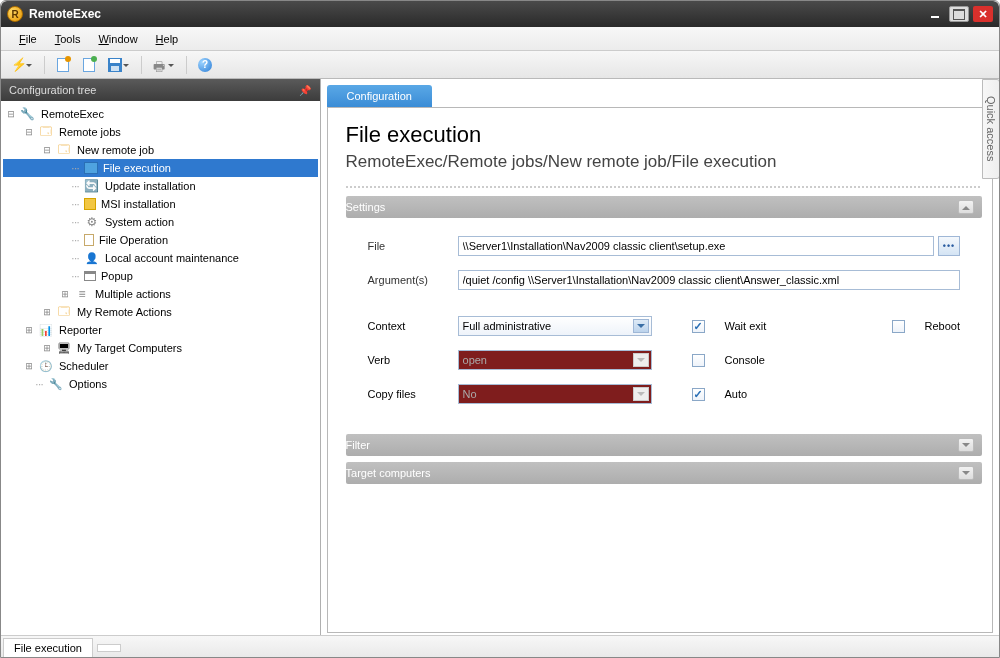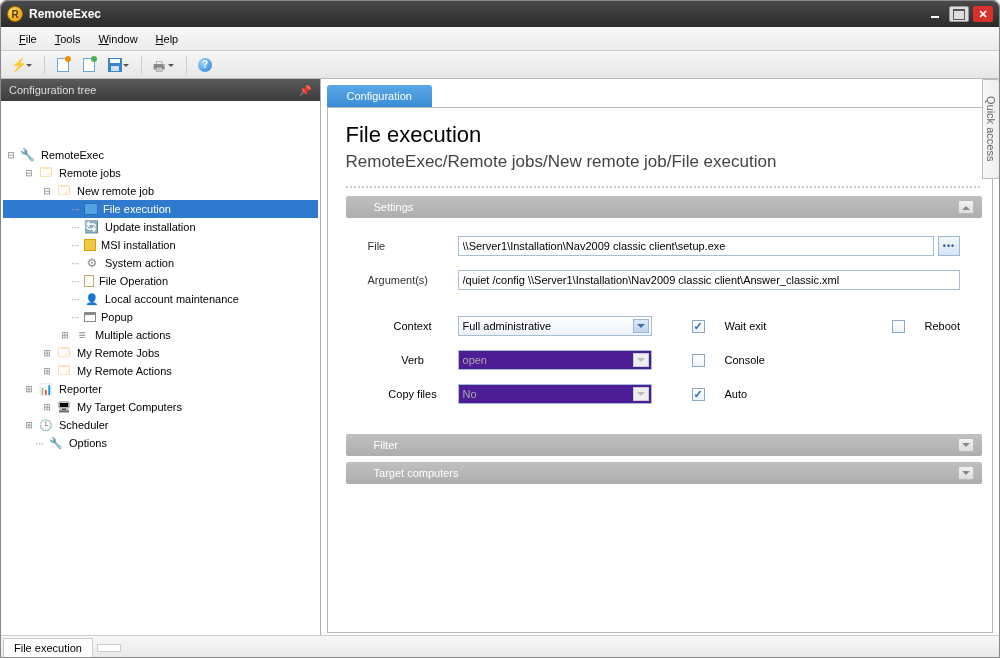--- a/index.html
+++ b/index.html
@@ -36,21 +36,21 @@
 .ico.floppy{background:#3a83c9;width:14px;height:14px;position:relative;}
 .ico.floppy::before{content:"";position:absolute;left:2px;top:1px;right:2px;height:4px;background:#fff;}
 .ico.floppy::after{content:"";position:absolute;left:3px;bottom:1px;width:8px;height:5px;background:#cfe2f3;}
 .ico.printer{color:#888;}
 .ico.printer::before{content:"🖶";font-size:13px;}
 .ico.help{width:14px;height:14px;border-radius:50%;background:radial-gradient(circle at 30% 30%,#9cd3ff,#2b7dd6);color:#fff;display:flex;align-items:center;justify-content:center;font-weight:bold;font-size:10px;}
 .ico.help::before{content:"?";}
 
 
 .main{display:flex;height:calc(658px - 26px - 24px - 28px - 24px);}
-.sidebar{width:324px;border-right:1px solid #b0b0b0;display:flex;flex-direction:column;background:#fff;gap:41px;}
+.sidebar{width:324px;border-right:1px solid #b0b0b0;display:flex;flex-direction:column;background:#fff;}
 .side-header{height:22px;background:linear-gradient(#5a5a5a,#3c3c3c);color:#ddd;display:flex;align-items:center;padding:0 8px;font-size:11px;}
 .side-header .pin{margin-left:auto;width:12px;height:12px;}
 .side-header .pin::before{content:"📌";font-size:10px;color:#ddd;}
 .tree{flex:1;overflow:auto;padding:4px 2px;font-size:11px;}
 .tn{display:flex;align-items:center;height:18px;white-space:nowrap;cursor:default;}
 .tn .tw{display:inline-block;text-align:center;color:#888;font-size:9px;width:12px;}
 .tn .tw::before{content:"⊟";}
 .tn .tw.plus::before{content:"⊞";}
 .tn .tw.none::before{content:"";}
 .tn .tico{width:16px;height:16px;display:inline-flex;align-items:center;justify-content:center;margin:0 3px;font-size:12px;}
@@ -60,41 +60,41 @@
 .dots{color:#aaa;letter-spacing:-1px;margin-right:2px;}
 
 
 .content{flex:1;position:relative;background:#fff;padding:6px 6px 0 6px;}
 .tab{display:inline-block;background:linear-gradient(#5aa8e6,#3a8cd6);color:#fff;padding:5px 20px;border-radius:3px 3px 0 0;font-size:11px;}
 .panel{border:1px solid #b8b8b8;background:#fff;height:calc(100% - 24px);padding:14px 10px 10px 18px;overflow:hidden;}
 .page-title{font-family:"Segoe UI",Tahoma,sans-serif;font-size:22px;font-weight:normal;margin-bottom:4px;}
 .breadcrumb{font-size:17px;color:#444;margin-bottom:14px;}
 .divline{height:2px;background:repeating-linear-gradient(90deg,#ccc 0 2px,transparent 2px 4px);margin-bottom:8px;}
 .section{margin-bottom:6px;}
-.section-head{height:22px;background:linear-gradient(#c0c0c0,#adadad);color:#fff;display:flex;align-items:center;padding:0 28px;border-radius:2px;position:relative;font-size:11px;}
+.section-head{height:22px;background:linear-gradient(#c0c0c0,#adadad);color:#fff;display:flex;align-items:center;padding:0 0;border-radius:2px;position:relative;font-size:11px;}
 .section-head .chev{position:absolute;right:8px;top:4px;width:16px;height:14px;background:linear-gradient(#f2f2f2,#ddd);border:1px solid #bbb;border-radius:2px;display:flex;align-items:center;justify-content:center;}
 .section-head .chev::before{content:"";border:4px solid transparent;}
 .section-head .chev.up::before{border-bottom-color:#888;margin-bottom:3px;}
 .section-head .chev.down::before{border-top-color:#888;margin-top:3px;}
 .section-body{background:#fff;padding:18px 22px 10px 22px;}
 .frow{display:flex;align-items:center;margin-bottom:14px;}
 .frow .flabel{width:90px;color:#333;}
 .finput{flex:1;height:20px;border:1px solid #a7bcd6;padding:2px 4px;font-size:11px;background:#fff;}
 .browse{width:22px;height:20px;border:1px solid #9fb7d6;background:linear-gradient(#f4f8fc,#d4e4f4);margin-left:4px;display:flex;align-items:center;justify-content:center;color:#2a5ca0;font-weight:bold;letter-spacing:1px;font-size:9px;}
 .browse::before{content:"•••";}
 .fselect{height:20px;border:1px solid #a7bcd6;background:linear-gradient(#fff,#eef3fa);display:flex;align-items:center;padding:0 4px;position:relative;}
 .fselect .dd{position:absolute;right:2px;top:2px;width:16px;height:14px;background:linear-gradient(#deeaf6,#bcd3ec);border:1px solid #9fb7d6;display:flex;align-items:center;justify-content:center;}
 .fselect .dd::before{content:"";border:4px solid transparent;border-top-color:#3a6ea5;margin-top:3px;}
-.fselect.disabled{background:#4c1d95;color:#aaa;}
+.fselect.disabled{background:#7f1d1d;color:#aaa;}
 .fselect.disabled .dd{background:#eee;border-color:#ccc;}
 .fselect.disabled .dd::before{border-top-color:#bbb;}
 .chk{display:flex;align-items:center;gap:20px;}
 .cbox{width:13px;height:13px;border:1px solid #8aa7c7;background:linear-gradient(#fff,#eef3fa);display:flex;align-items:center;justify-content:center;}
 .cbox.checked::before{content:"✓";color:#2a6fb5;font-size:11px;font-weight:bold;line-height:1;}
-.row2{display:flex;align-items:center;margin-bottom:14px;text-align:center;}
+.row2{display:flex;align-items:center;margin-bottom:14px;}
 .row2 .flabel{width:90px;}
 .row2 .sel-wrap{width:194px;margin-right:40px;}
 
 
 .quick{position:absolute;right:-1px;top:0;width:18px;height:100px;border:1px solid #bbb;background:linear-gradient(90deg,#f7f7f7,#eee);writing-mode:vertical-rl;text-orientation:mixed;display:flex;align-items:center;justify-content:center;color:#666;font-size:10px;border-radius:0 3px 3px 0;}
 
 
 .statusbar{height:24px;border-top:1px solid #ccc;background:linear-gradient(#f7f7f7,#e8e8e8);display:flex;align-items:center;}
 .statusbar .cell{padding:3px 10px;border:1px solid #ccc;margin:2px;background:#fff;font-size:11px;}
 .statusbar .cell.empty{width:24px;}
@@ -223,25 +223,20 @@
           <span class="lbl">Popup</span>
         </div>
       <div class="tn" style="padding-left:56px">
           <span class="tw plus"></span>
           <span class="tico multi"></span>
           <span class="lbl">Multiple actions</span>
         </div>
       <div class="tn" style="padding-left:38px">
           <span class="tw plus"></span>
           <span class="tico folder"></span>
-          <span class="lbl">My Remote Jobs</span>
-        </div>
-      <div class="tn" style="padding-left:38px">
-          <span class="tw plus"></span>
-          <span class="tico folder"></span>
           <span class="lbl">My Remote Actions</span>
         </div>
       <div class="tn" style="padding-left:20px">
           <span class="tw plus"></span>
           <span class="tico reporter"></span>
           <span class="lbl">Reporter</span>
         </div>
       <div class="tn" style="padding-left:38px">
           <span class="tw plus"></span>
           <span class="tico comp"></span>

